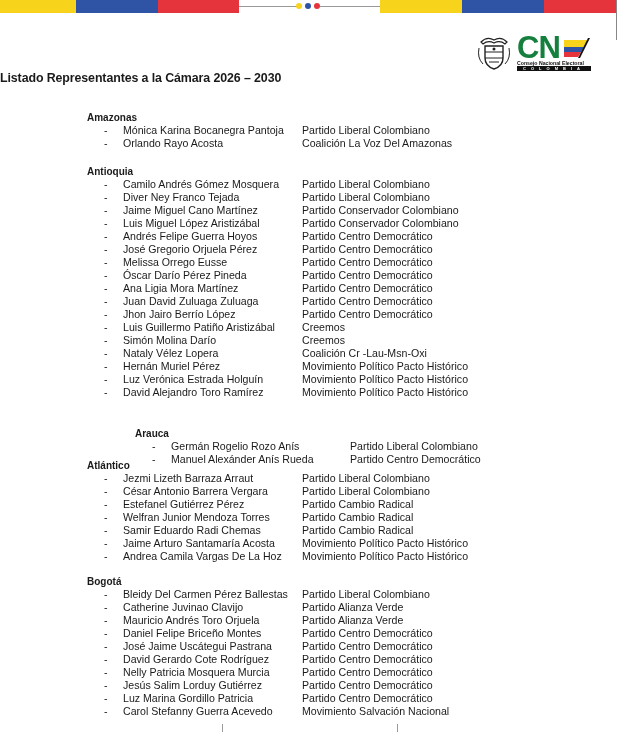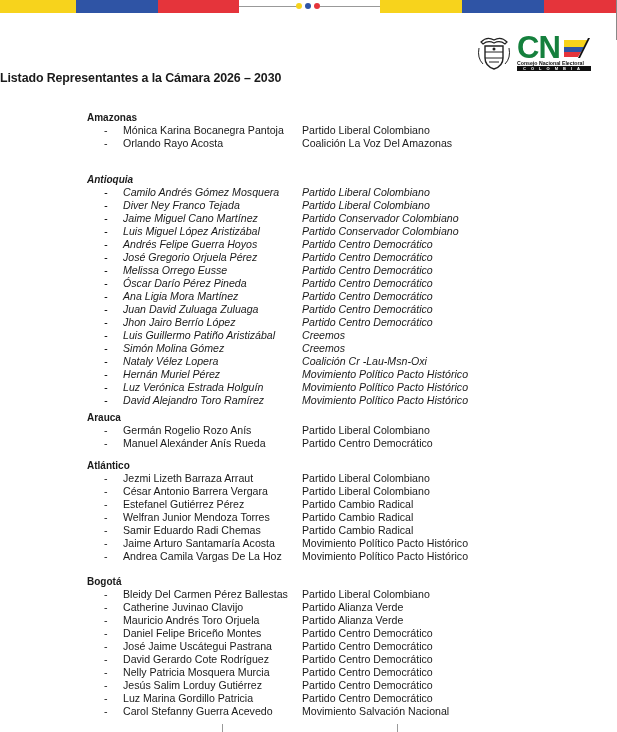--- a/index.html
+++ b/index.html
@@ -81,21 +81,21 @@
         <span class="dash">-</span>
         <span class="name">Mónica Karina Bocanegra Pantoja</span>
         <span class="party">Partido Liberal Colombiano</span>
       </div>
       <div class="row">
         <span class="dash">-</span>
         <span class="name">Orlando Rayo Acosta</span>
         <span class="party">Coalición La Voz Del Amazonas</span>
       </div>
     </div>
-    <div class="section" style="top: 173px; font-style: italic;">
+    <div class="section" style="top: 165px;">
       <div class="dept">Antioquia</div>
       <div class="row">
         <span class="dash">-</span>
         <span class="name">Camilo Andrés Gómez Mosquera</span>
         <span class="party">Partido Liberal Colombiano</span>
       </div>
       <div class="row">
         <span class="dash">-</span>
         <span class="name">Diver Ney Franco Tejada</span>
         <span class="party">Partido Liberal Colombiano</span>
@@ -145,21 +145,21 @@
         <span class="name">Jhon Jairo Berrío López</span>
         <span class="party">Partido Centro Democrático</span>
       </div>
       <div class="row">
         <span class="dash">-</span>
         <span class="name">Luis Guillermo Patiño Aristizábal</span>
         <span class="party">Creemos</span>
       </div>
       <div class="row">
         <span class="dash">-</span>
-        <span class="name">Simón Molina Gómez</span>
+        <span class="name">Simón Molina Darío</span>
         <span class="party">Creemos</span>
       </div>
       <div class="row">
         <span class="dash">-</span>
         <span class="name">Nataly Vélez Lopera</span>
         <span class="party">Coalición Cr -Lau-Msn-Oxi</span>
       </div>
       <div class="row">
         <span class="dash">-</span>
         <span class="name">Hernán Muriel Pérez</span>
@@ -169,21 +169,21 @@
         <span class="dash">-</span>
         <span class="name">Luz Verónica Estrada Holguín</span>
         <span class="party">Movimiento Político Pacto Histórico</span>
       </div>
       <div class="row">
         <span class="dash">-</span>
         <span class="name">David Alejandro Toro Ramírez</span>
         <span class="party">Movimiento Político Pacto Histórico</span>
       </div>
     </div>
-    <div class="section" style="top: 411px;">
+    <div class="section" style="top: 427px; margin-left: 48px;">
       <div class="dept">Arauca</div>
       <div class="row">
         <span class="dash">-</span>
         <span class="name">Germán Rogelio Rozo Anís</span>
         <span class="party">Partido Liberal Colombiano</span>
       </div>
       <div class="row">
         <span class="dash">-</span>
         <span class="name">Manuel Alexánder Anís Rueda</span>
         <span class="party">Partido Centro Democrático</span>

